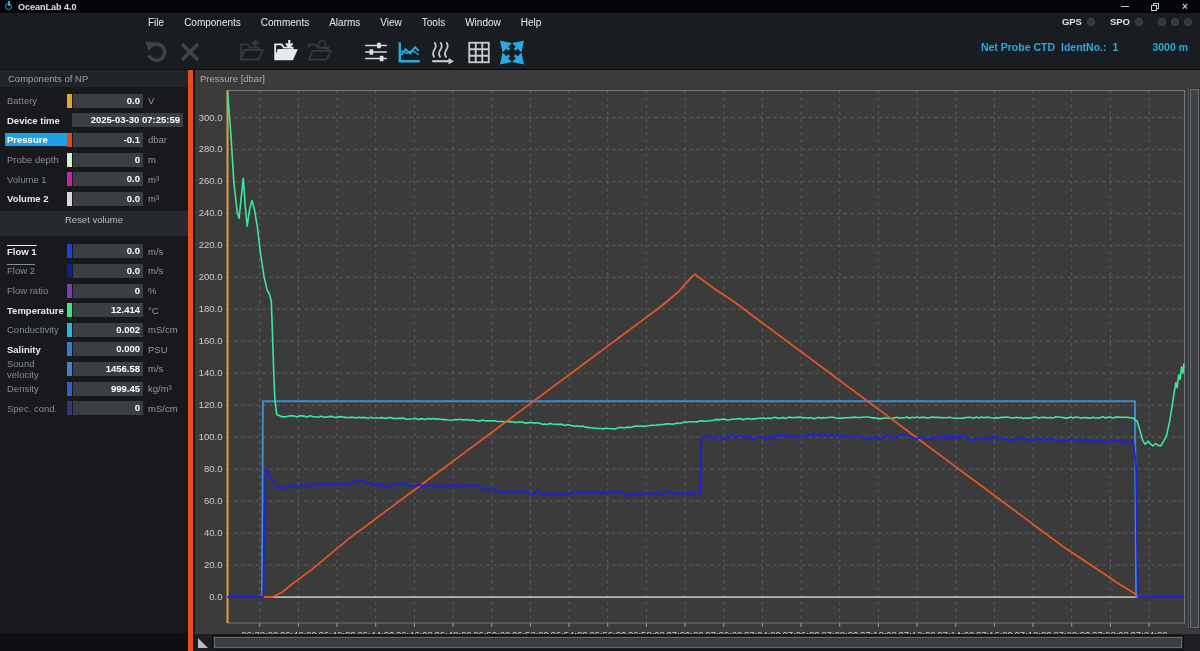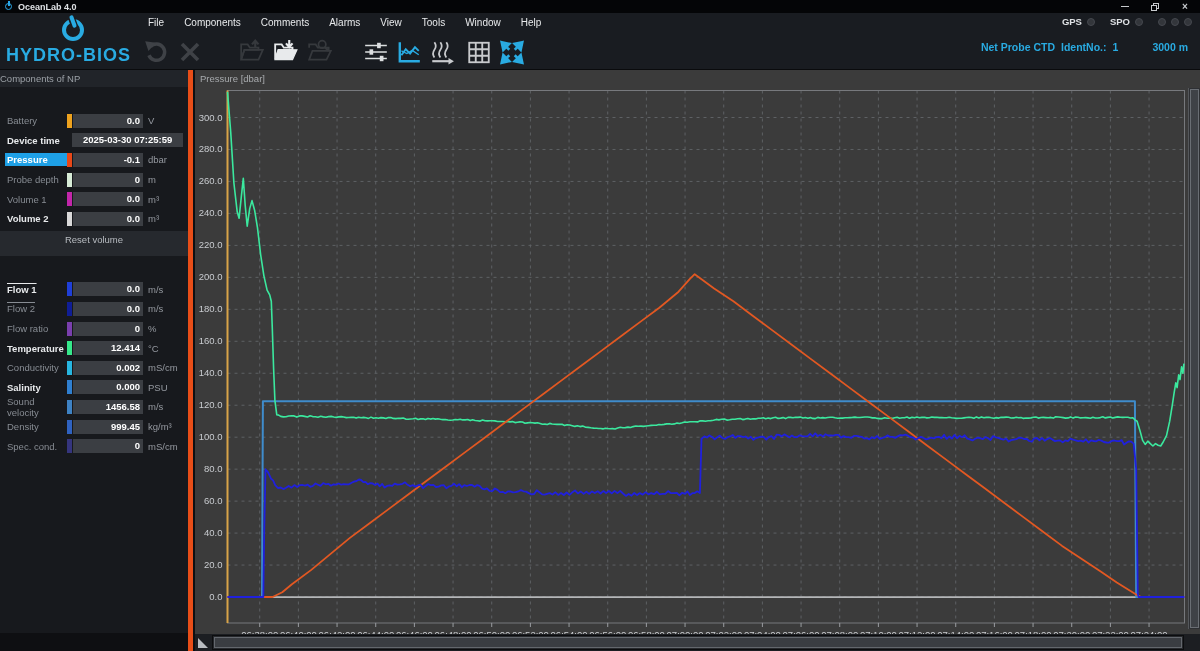--- a/index.html
+++ b/index.html
@@ -44,31 +44,31 @@
   .toolbar { position:absolute; left:143px; top:22px; display:flex; align-items:center; height:34px; }
   .tool-btn { width:26px; height:26px; display:flex; align-items:center; justify-content:center; }
   .probe-info { position:absolute; right:12px; top:28px; display:flex; align-items:baseline;
                 color:#29abe2; font-size:10.5px; font-weight:bold; }
   .probe-info span { margin-left:6px; }
   .probe-depth { margin-left:34px !important; }
 
   
   .sidebar { position:absolute; top:70px; left:0; width:188px; height:563px; background:#17191d; }
   .sb-header { height:17px; background:#212429; color:#9ba0a6; font-size:9.5px; line-height:17px;
-               }
-  .sb-rows { padding-top:4px;margin-top:20px; }
+               padding-left:8px; }
+  .sb-rows { padding-top:4px; }
   .sb-row { height:19.6px; display:flex; align-items:center; padding-left:5px; }
   .sb-label { width:62px; font-size:9.5px; color:#878c93; padding:1px 2px; }
   .sb-label.emph { color:#e8eaec; font-weight:bold; }
   .sb-label.selected { background:#1ea0e6; color:#ffffff; font-weight:bold; }
   .sb-label.overline { text-decoration:overline; }
   .sb-bar { width:5px; height:14px; margin-right:1px; }
   .sb-val { width:70px; height:14px; background:#3b3e43; color:#fff; font-weight:bold;
             font-size:9.5px; text-align:right; padding:0 3px; line-height:14px; }
-  .sb-val.wide { width:112px;text-align:center; }
+  .sb-val.wide { width:112px; }
   .sb-unit { margin-left:5px; font-size:9.5px; color:#9599a0; }
   .sb-reset { height:25px; margin:2px 0; background:#26292e; color:#b7bbc0; text-align:center;
               font-size:9.5px; line-height:17px; }
 
   
   .splitter { position:absolute; left:188px; top:70px; width:5px; bottom:0; background:#e84e18; }
 
   
   .chart-panel { position:absolute; left:195px; top:70px; width:1005px; height:581px; background:#3b3b3b; }
   .panel-title { position:absolute; left:5px; top:3px; font-size:9.5px; color:#a7aaad; }
@@ -104,28 +104,20 @@
           <i></i>
         </span>
       </div>
     <div class="win-btn">
         <span>×</span>
       </div>
   </div>
 </div>
 
 <div class="header">
-  <div class="logo">
-    <div class="logo-icon">
-      <i class="circle"></i>
-        <i class="notch"></i>
-        <i class="bar"></i>
-    </div>
-    <div class="brand">HYDRO-BIOS</div>
-  </div>
 
   <div class="menubar">
       <div class="menu-item">File</div>
       <div class="menu-item">Components</div>
       <div class="menu-item">Comments</div>
       <div class="menu-item">Alarms</div>
       <div class="menu-item">View</div>
       <div class="menu-item">Tools</div>
       <div class="menu-item">Window</div>
       <div class="menu-item">Help</div>

